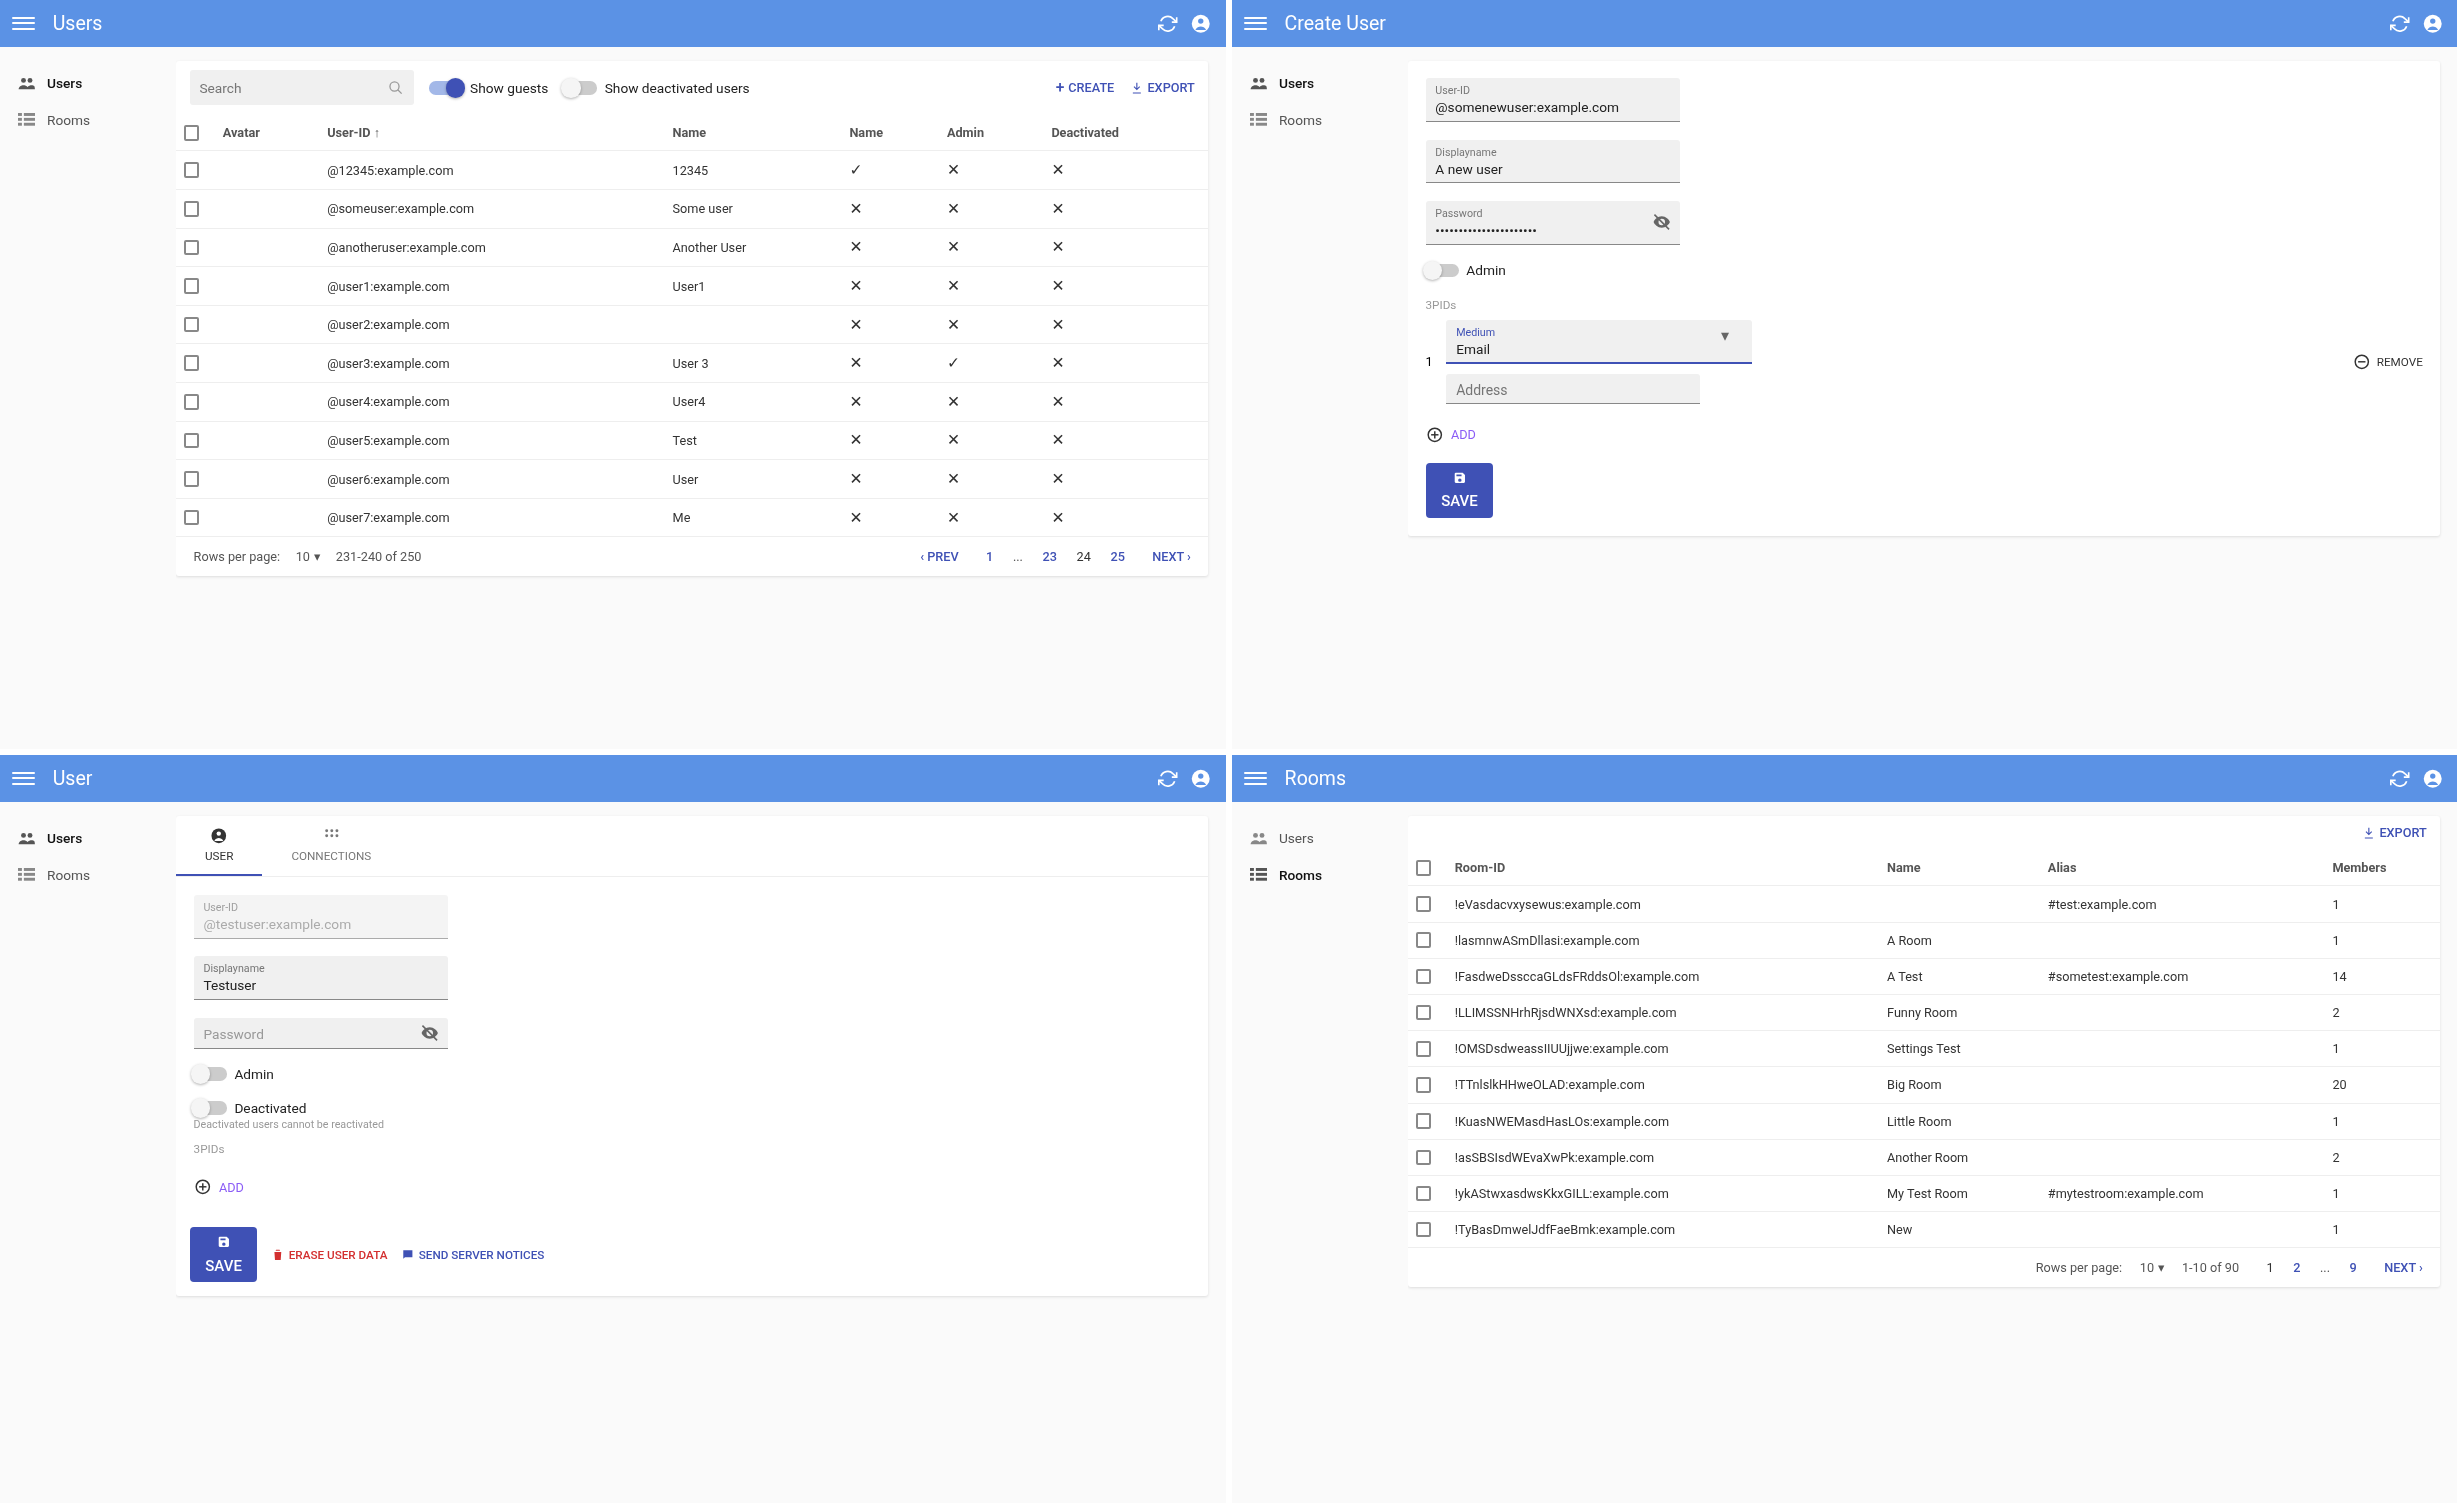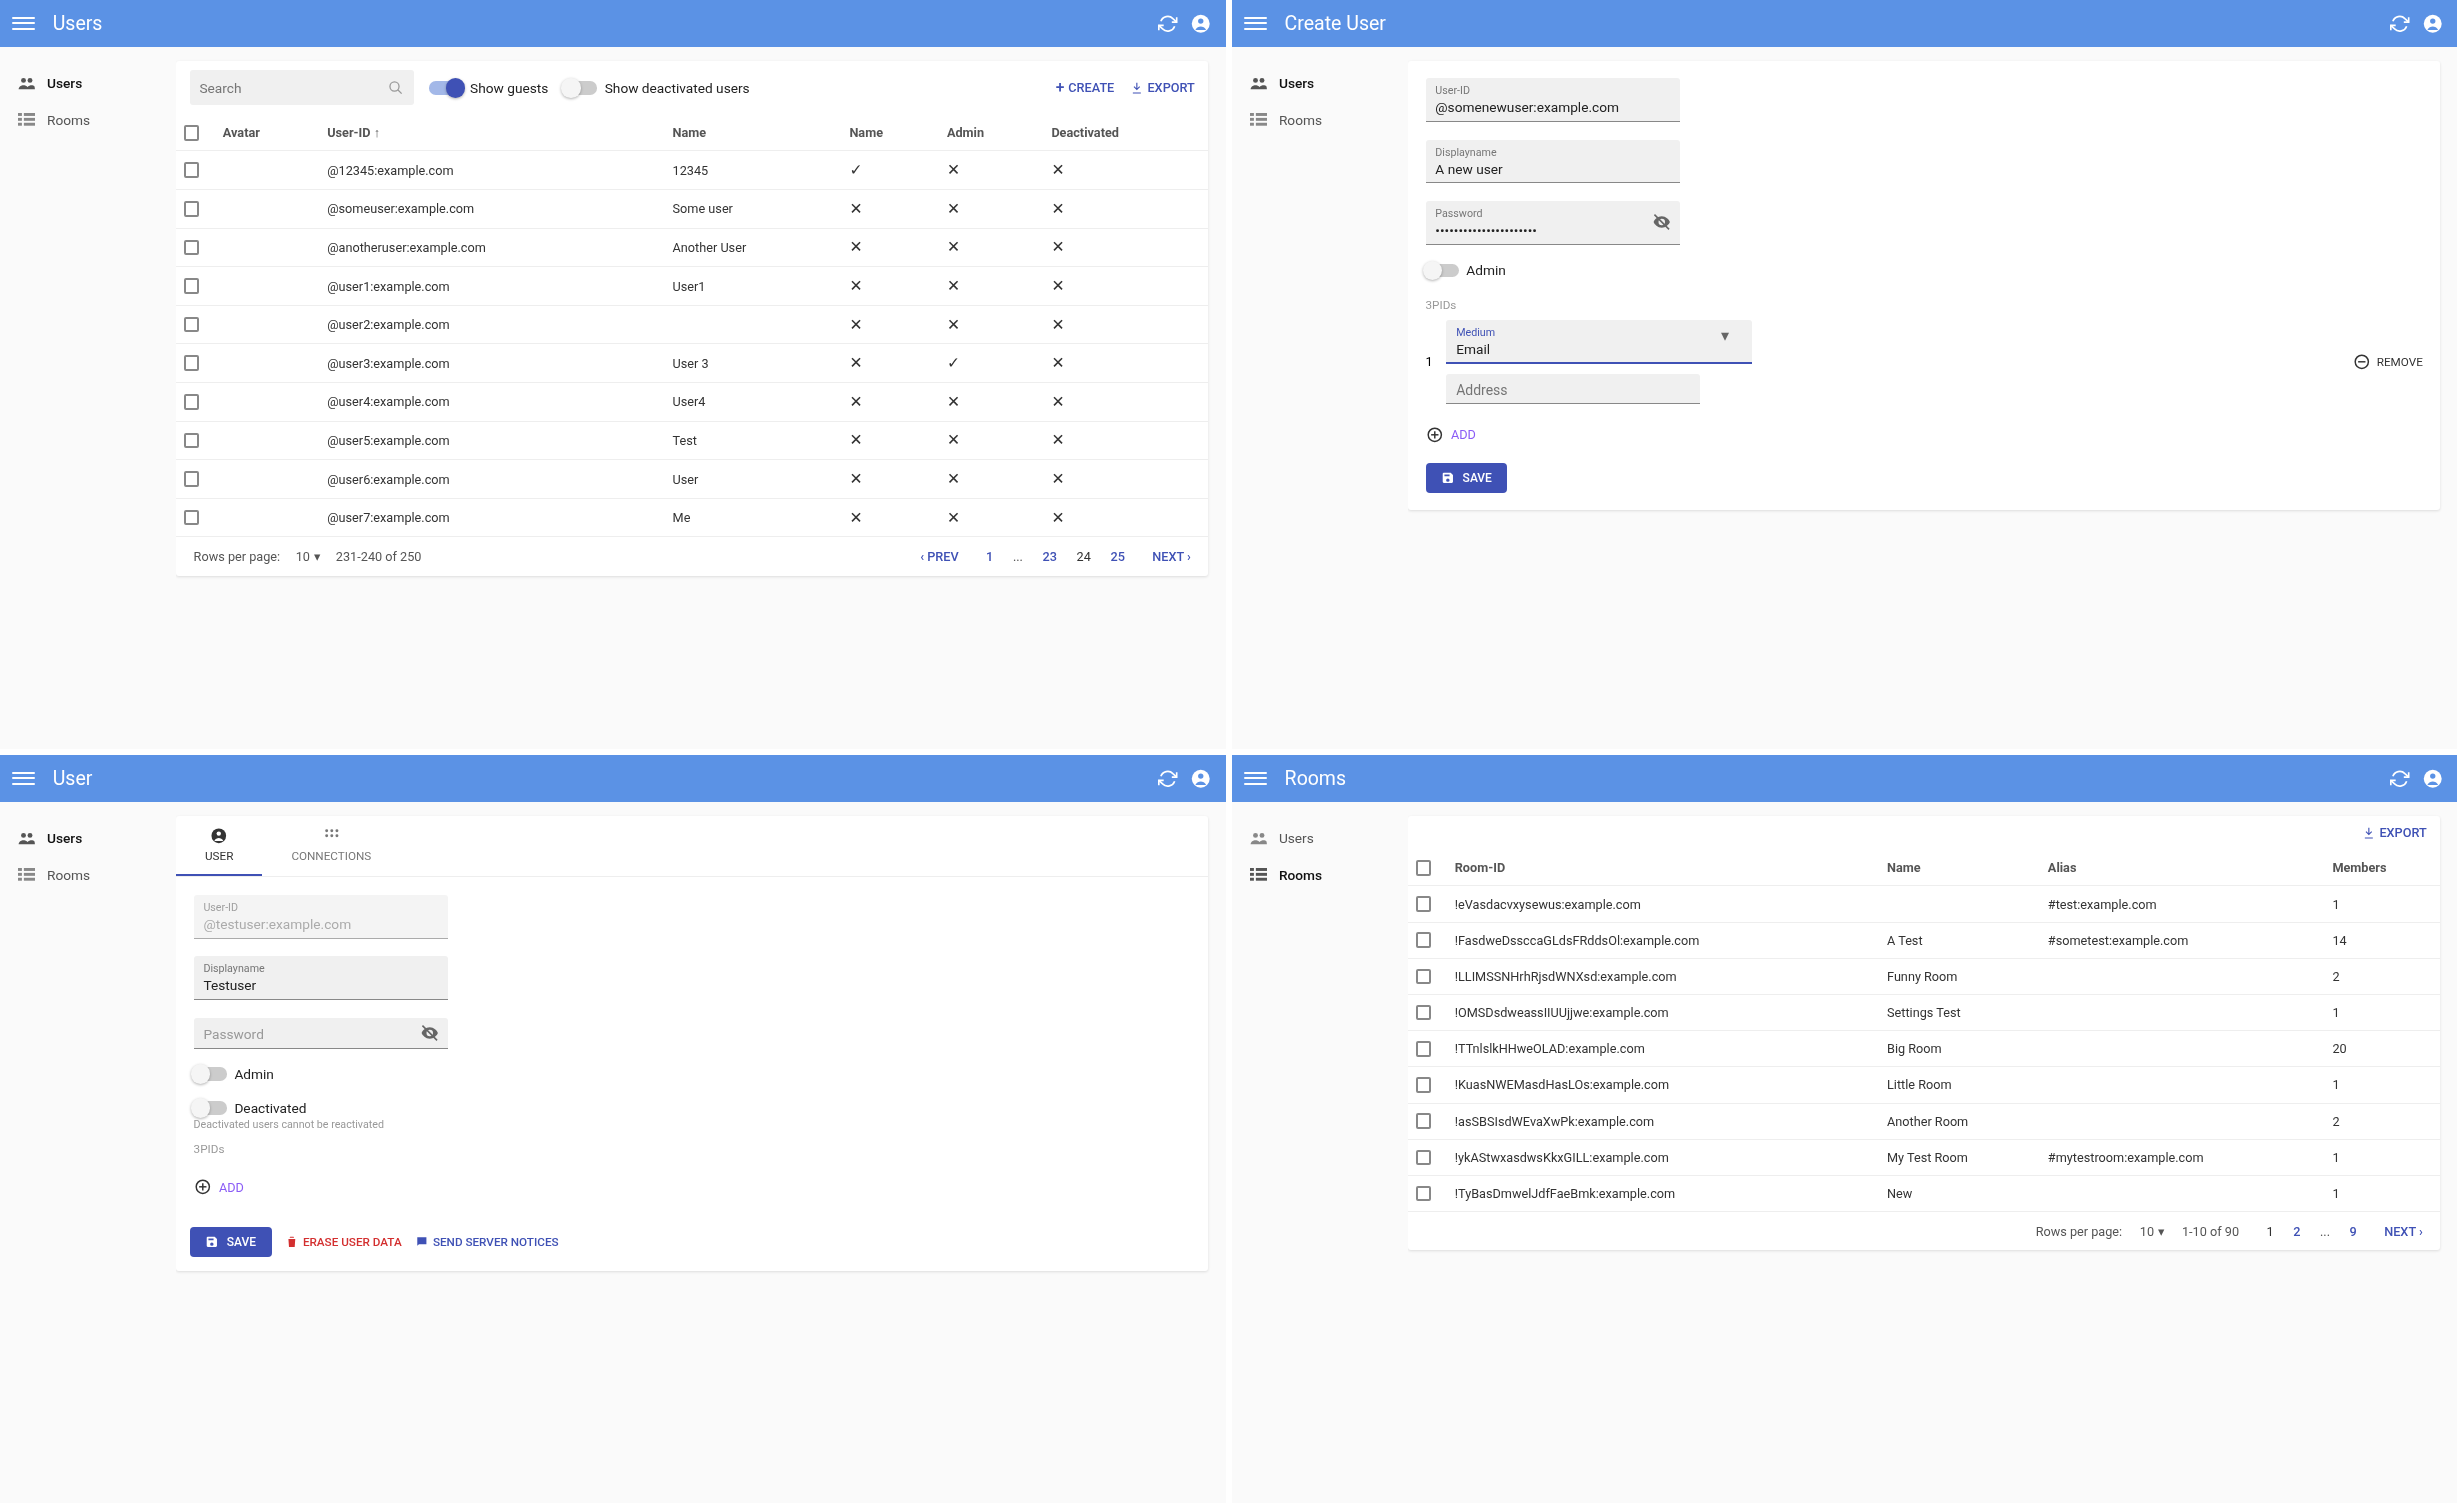--- a/index.html
+++ b/index.html
@@ -40,21 +40,21 @@
 .field.focus { border-bottom: 2px solid #3f51b5; }
 .field label { font-size: 10.7px; color: #777; display: block; }
 .field.focus label { color: #3f51b5; }
 .field .val { font-size: 13.7px; color: #222; padding: 2px 0; }
 .field input { border: none; background: transparent; outline: none; font-size: 14px; width: 100%; }
 .field .eye { position: absolute; right: 7.8px; top: 50%; transform: translateY(-50%); cursor: pointer; }
 .section-lbl { font-size: 11.7px; color: #999; margin: 7.8px 0; }
 .row3pid { display: flex; align-items: center; gap: 13.7px; margin-bottom: 9.8px; }
 .addrow { display: flex; align-items: center; gap: 7.8px; font-size: 12.7px; color: #8b5cf6; cursor: pointer; margin-top: 22px; }
 .remove { display: flex; align-items: center; gap: 5.9px; font-size: 11.7px; color: #333; cursor: pointer; }
-.savebtn { background: #3f51b5; color: #fff; border: none; padding: 7.8px 15.6px; border-radius: 3.9px; font-size: 12px; font-weight: 500; display: flex; align-items: center; gap: 7.8px; cursor: pointer; margin-top: 19.5px; }
+.savebtn { background: #3f51b5; color: #fff; border: none; padding: 7.8px 15.6px; border-radius: 3.9px; font-size: 15px; font-weight: 500; display: flex; align-items: center; gap: 7.8px; cursor: pointer; margin-top: 19.5px; flex-direction: column; }
 .tabs { display: flex; border-bottom: 1px solid #eee; }
 .tab { flex: 0 0 auto; padding: 11.7px 29px; text-align: center; font-size: 11.7px; color: #777; cursor: pointer; display: flex; flex-direction: column; align-items: center; gap: 3.9px; }
 .tab.active { color: #333; border-bottom: 2px solid #3f51b5; }
 .danger { color: #d32f2f; font-size: 11.7px; font-weight: 500; display: flex; align-items: center; gap: 3.9px; cursor: pointer; }
 .info { color: #3f51b5; font-size: 11.7px; font-weight: 500; display: flex; align-items: center; gap: 3.9px; cursor: pointer; }
 .actionrow { display: flex; align-items: center; gap: 13.7px; padding: 13.7px; }
 .note { font-size: 10.7px; color: #999; margin-top: -5.9px; margin-bottom: 11.7px; }
 .sel { display: flex; align-items: center; gap: 3.9px; cursor: pointer; }
 .pager-left { margin-right: auto; display:flex; gap:15.6px; align-items:center; }
 svg { display: block; }
@@ -622,20 +622,29 @@
                 </td>
                 <td>!eVasdacvxysewus:example.com</td>
                 <td></td>
                 <td>#test:example.com</td>
                 <td>1</td>
               </tr>
               <tr>
                 <td>
                   <div class="chk"></div>
                 </td>
+                <td>!lasmnwASmDllasi:example.com</td>
+                <td>A Room</td>
+                <td></td>
+                <td>1</td>
+              </tr>
+              <tr>
+                <td>
+                  <div class="chk"></div>
+                </td>
                 <td>!FasdweDssccaGLdsFRddsOl:example.com</td>
                 <td>A Test</td>
                 <td>#sometest:example.com</td>
                 <td>14</td>
               </tr>
               <tr>
                 <td>
                   <div class="chk"></div>
                 </td>
                 <td>!LLIMSSNHrhRjsdWNXsd:example.com</td>

